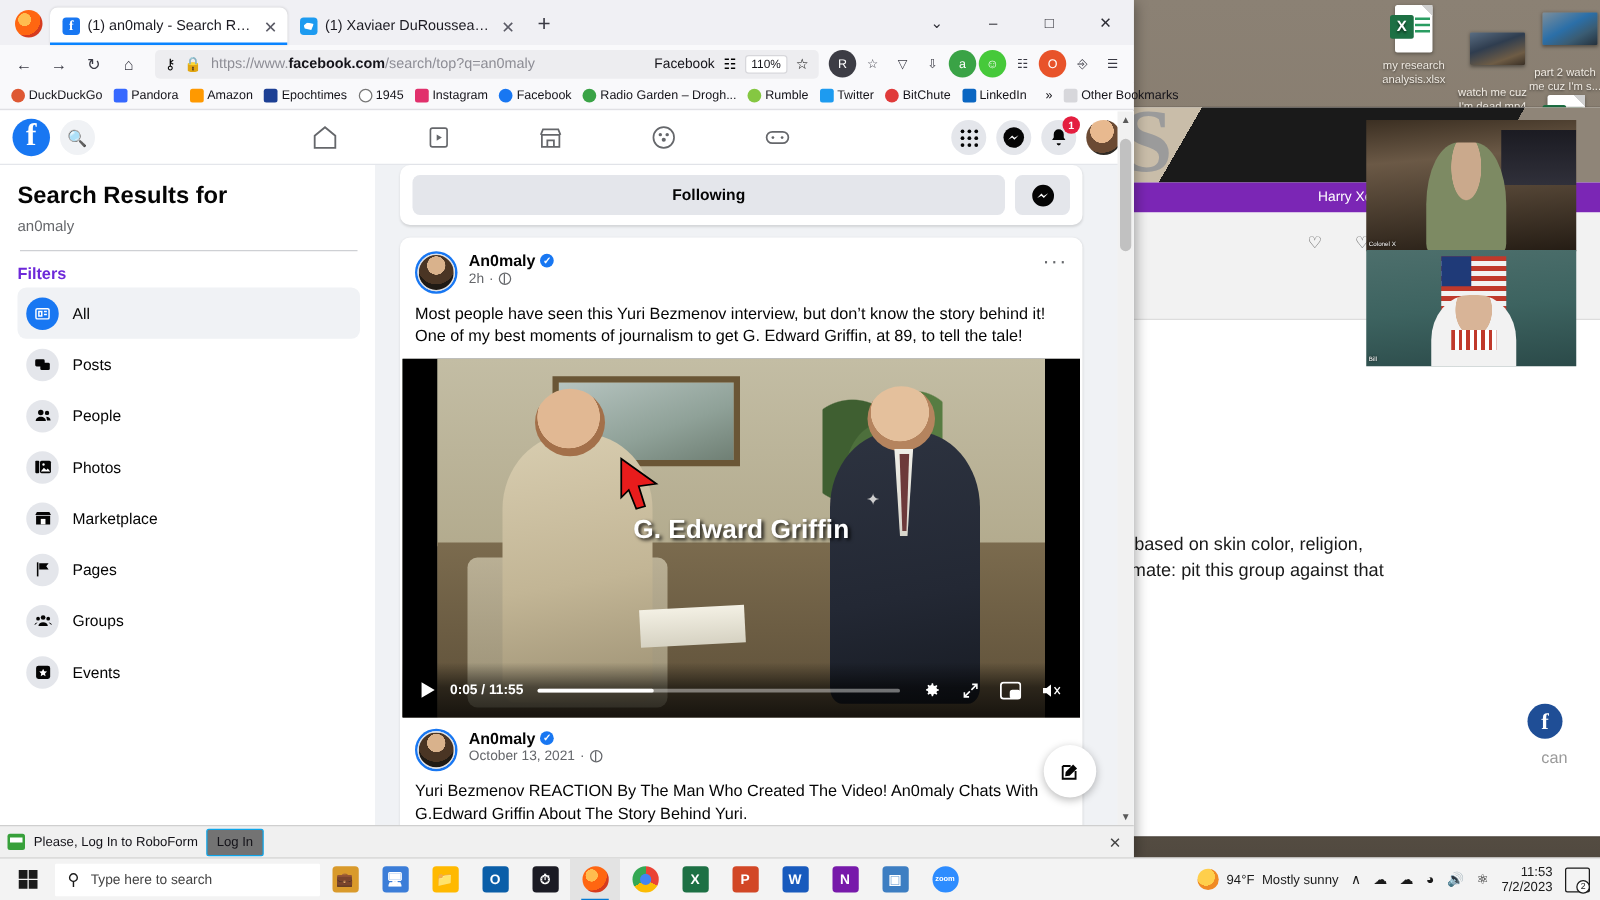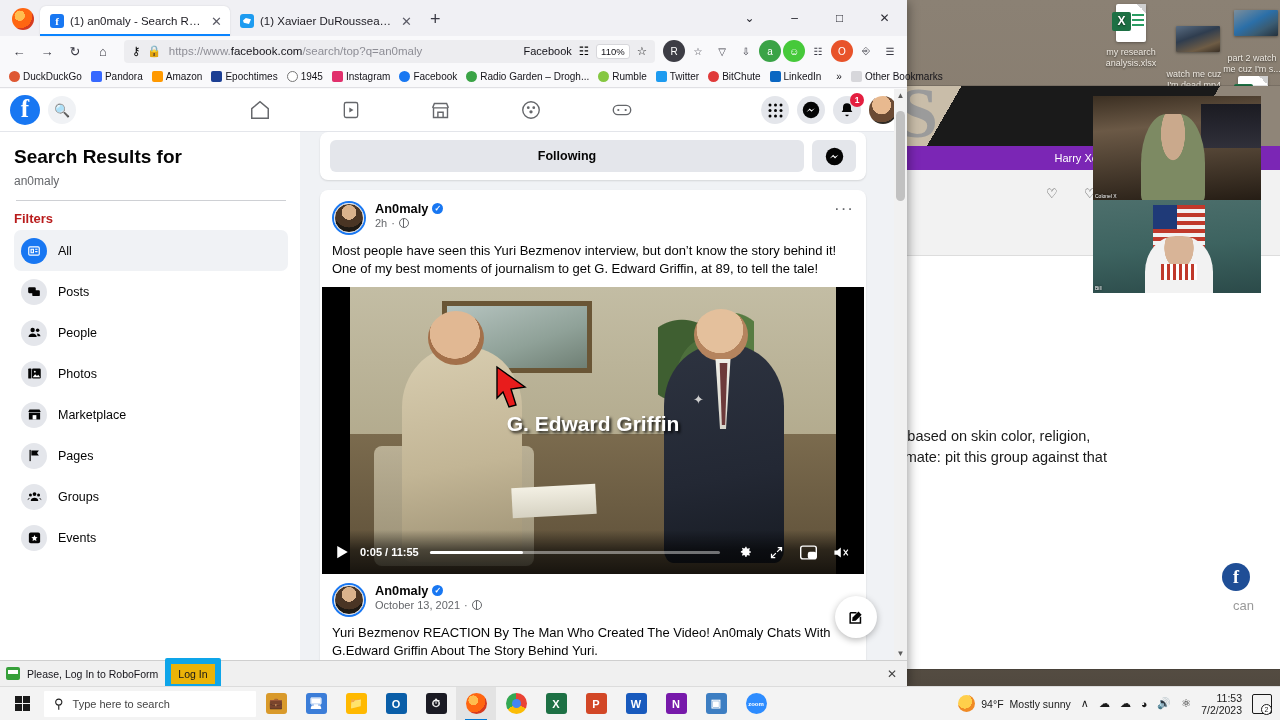--- a/index.html
+++ b/index.html
@@ -104,21 +104,21 @@
   #wincontrols div { width:45px; text-align:center; font-size:12px; color:#2b2b33; }
 
   
   #navbar { height:30px; display:flex; align-items:center; gap:2px; padding:0 6px;
       background:#f9f9fb; }
   .navbtn { width:26px;height:24px; display:flex;align-items:center;justify-content:center;
       font-size:13px; color:#3a3a44; border-radius:4px; }
   #urlbar { flex:1; height:23px; background:#ededf0; border-radius:4px; display:flex;
       align-items:center; padding:0 8px; gap:7px; margin:0 6px; font-size:11.5px; }
   #urlbar .url { flex:1; color:#8d8d95; white-space:nowrap; overflow:hidden; }
-  #urlbar .url b { color:#15141a; font-weight:normal;text-align:right; }
+  #urlbar .url b { color:#15141a; font-weight:bold;text-align:right; }
   #urlbar .sitename { color:#15141a; font-size:11px; }
   #urlbar .zoom { background:#fff; border:1px solid #d7d7db; border-radius:3px;
       font-size:9.5px; padding:1px 4px; color:#15141a; }
   .tbicon { width:22px;height:22px;border-radius:50%;display:flex;align-items:center;
       justify-content:center;font-size:10px;color:#3a3a44; flex:0 0 22px;}
 
   
   #bookmarks { height:22px; display:flex; align-items:center; gap:1px; padding:0 5px;
       font-size:10px; color:#15141a; background:#f9f9fb; border-bottom:1px solid #e0e0e4;}
   .bm { display:flex; align-items:center; gap:3px; padding:1px 4px; white-space:nowrap; }
@@ -148,21 +148,21 @@
       background:#e41e3f; color:#fff; font-size:8.5px; line-height:14px; text-align:center;
       padding:0 3px; font-weight:bold; }
 
   
   #fbbody { position:relative; height:528px; background:#f0f2f5; }
   #sidebar { position:absolute; left:0; top:0; width:300px; height:100%; background:#fff;
       padding:14px 12px 0 14px; }
   #sidebar h1 { font-size:19px; color:#050505; font-weight:bold; }
   #sidebar .query { font-size:12px; color:#65676b; margin-top:6px; }
   #sidebar hr { border:0;border-top:1px solid #ced0d4; margin:12px 2px 10px; }
-  #sidebar h2 { font-size:13px; color:#b91c1c; font-weight:bold; margin-bottom:4px;}
+  #sidebar h2 { font-size:13px; color:#6d28d9; font-weight:bold; margin-bottom:4px;}
   .filter { display:flex; align-items:center; gap:11px; height:41px; padding:0 7px;
       border-radius:7px; }
   .filter.sel { background:#f0f2f5; }
   .filter .fic { width:26px;height:26px;border-radius:50%; background:#e4e6eb;
       display:flex;align-items:center;justify-content:center; color:#050505; flex:0 0 26px;}
   .filter.sel .fic { background:#1877f2; color:#fff; }
   .filter .flabel { font-size:12.5px; color:#050505; }
 
   
   #feed { position:absolute; left:320px; top:0; width:546px; }
@@ -252,21 +252,21 @@
       background:#fff; box-shadow:0 2px 7px rgba(0,0,0,.28); display:flex;align-items:center;
       justify-content:center; }
 
   
   #roboform { position:absolute; left:0; bottom:0; width:907px; height:26px; background:#f0f0f0;
       border-top:1px solid #cfcfcf; display:flex; align-items:center; gap:7px; padding:0 6px;
       font-size:10.5px; color:#15141a; }
   #roboform .rfic { width:14px;height:13px;background:#37a03a;border-radius:2px; position:relative;}
   #roboform .rfic:after{content:"";position:absolute;left:2px;top:3px;width:10px;height:4px;
       background:#fff;}
-  #roboform .login { border:6px solid #0ea5e9; background:#eab308; border-radius:2px;
+  #roboform .login { border:1px solid #0ea5e9; background:#737373; border-radius:2px;
       padding:4px 7px; font-size:10.5px; }
   #roboform .closex { margin-left:auto; font-size:12px; color:#444; padding-right:4px;}
 
   
   #taskbar { position:absolute; left:0; bottom:0; width:1280px; height:34px;
       background:#f3f3f3; border-top:1px solid #dcdcdc; display:flex; align-items:center; }
   #startbtn { width:44px; height:34px; display:flex; align-items:center; justify-content:center; }
   .winlogo { width:15px;height:15px;
       background:
         linear-gradient(#1a1a1a,#1a1a1a) 0 0/7px 7px no-repeat,

